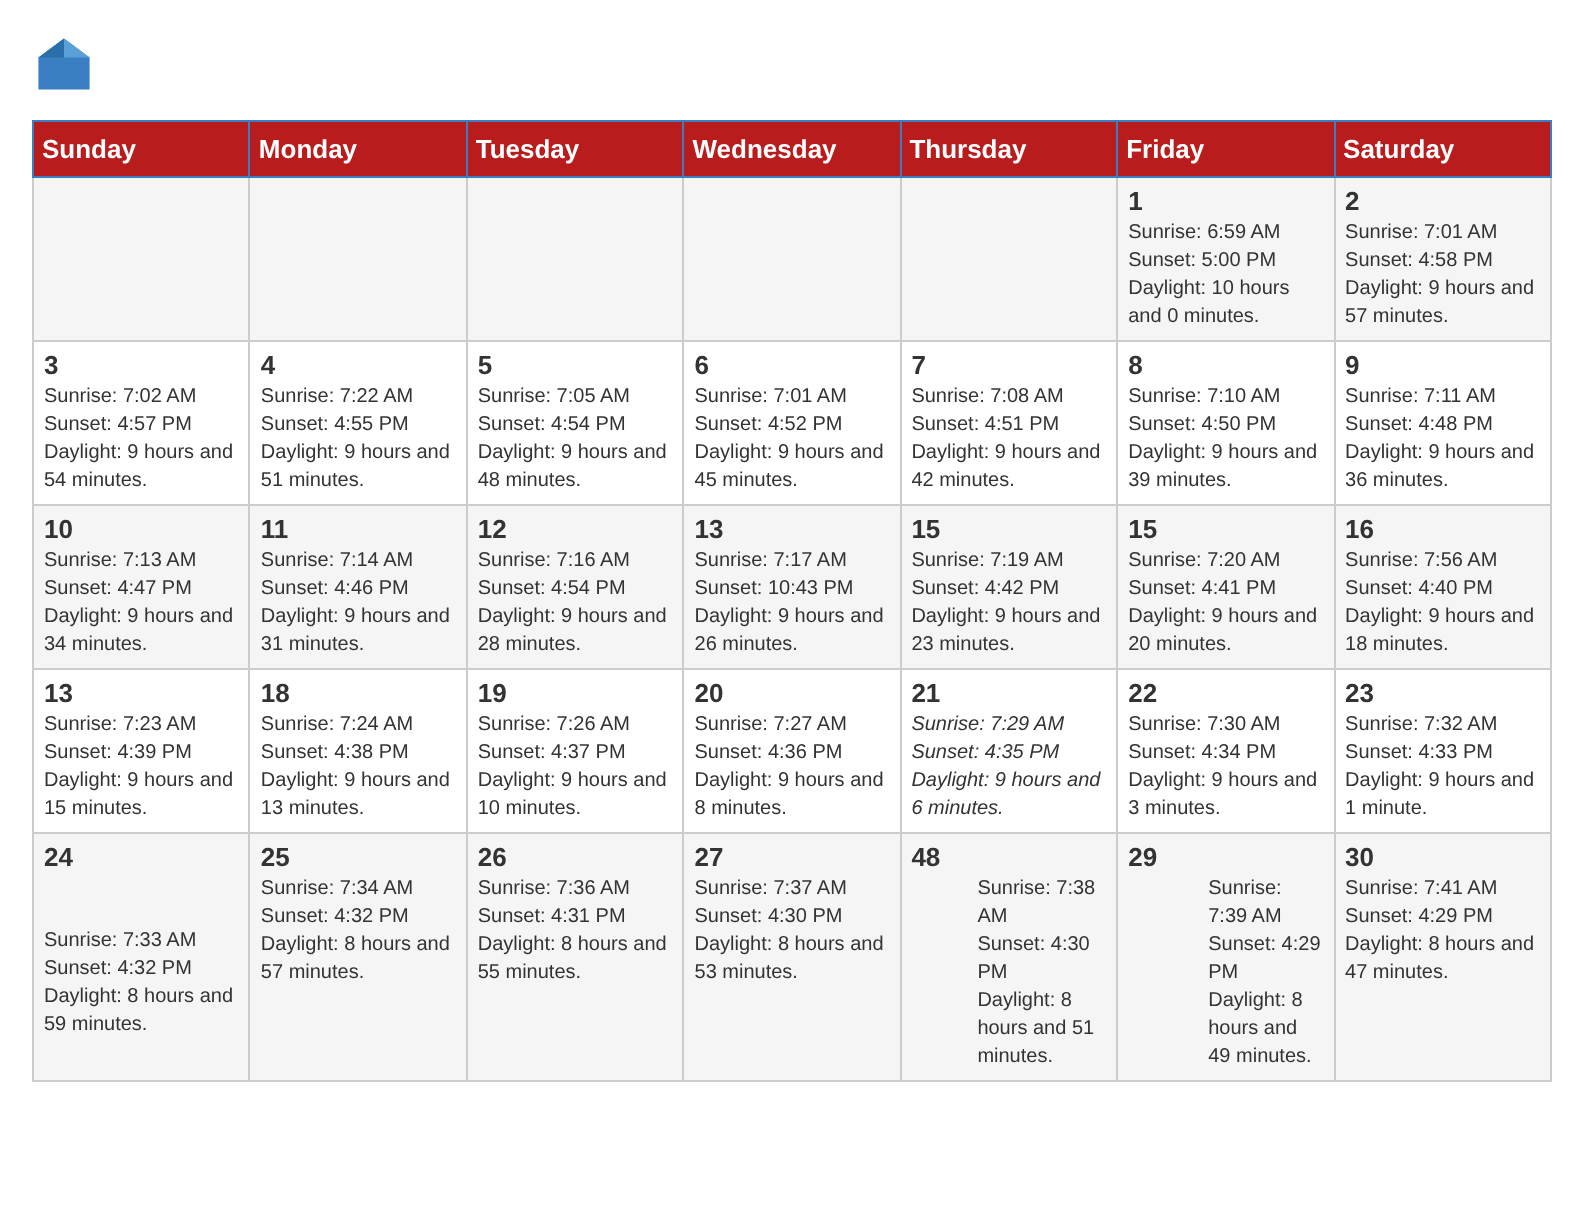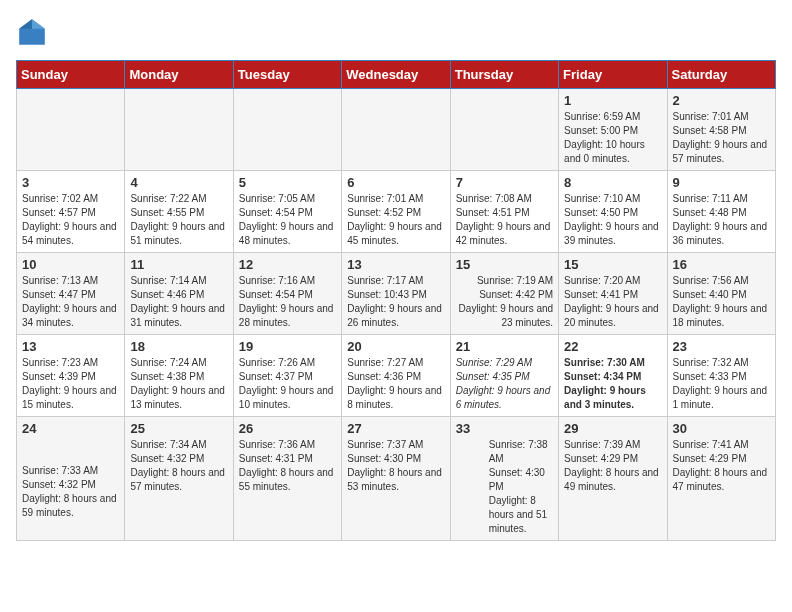--- a/index.html
+++ b/index.html
@@ -206,21 +206,21 @@
 Daylight: 9 hours and 28 minutes.</div>
         </td>
         <td>
           <span class="day-num">13</span>
           <div class="cell-text" style="white-space: pre-line;">Sunrise: 7:17 AM
 Sunset: 10:43 PM
 Daylight: 9 hours and 26 minutes.</div>
         </td>
         <td>
           <span class="day-num">15</span>
-          <div class="cell-text" style="white-space: pre-line; text-align: right;">Sunrise: 7:19 AM
+          <div class="cell-text" style="white-space: pre-line;">Sunrise: 7:19 AM
 Sunset: 4:42 PM
 Daylight: 9 hours and 23 minutes.</div>
         </td>
         <td>
           <span class="day-num">15</span>
           <div class="cell-text" style="white-space: pre-line;">Sunrise: 7:20 AM
 Sunset: 4:41 PM
 Daylight: 9 hours and 20 minutes.</div>
         </td>
         <td>
@@ -256,21 +256,21 @@
 Daylight: 9 hours and 8 minutes.</div>
         </td>
         <td>
           <span class="day-num">21</span>
           <div class="cell-text" style="white-space: pre-line; font-style: italic;">Sunrise: 7:29 AM
 Sunset: 4:35 PM
 Daylight: 9 hours and 6 minutes.</div>
         </td>
         <td>
           <span class="day-num">22</span>
-          <div class="cell-text" style="white-space: pre-line; font-weight: bold;">Sunrise: 7:30 AM
+          <div class="cell-text" style="white-space: pre-line;">Sunrise: 7:30 AM
 Sunset: 4:34 PM
 Daylight: 9 hours and 3 minutes.</div>
         </td>
         <td>
           <span class="day-num">23</span>
           <div class="cell-text" style="white-space: pre-line;">Sunrise: 7:32 AM
 Sunset: 4:33 PM
 Daylight: 9 hours and 1 minute.</div>
         </td>
       </tr>
@@ -293,28 +293,28 @@
 Sunset: 4:31 PM
 Daylight: 8 hours and 55 minutes.</div>
         </td>
         <td>
           <span class="day-num">27</span>
           <div class="cell-text" style="white-space: pre-line;">Sunrise: 7:37 AM
 Sunset: 4:30 PM
 Daylight: 8 hours and 53 minutes.</div>
         </td>
         <td>
-          <span class="day-num">33</span>
+          <span class="day-num">48</span>
           <div class="cell-text" style="white-space: pre-line; margin-left: 33px;">Sunrise: 7:38 AM
 Sunset: 4:30 PM
 Daylight: 8 hours and 51 minutes.</div>
         </td>
         <td>
           <span class="day-num">29</span>
-          <div class="cell-text" style="white-space: pre-line;">Sunrise: 7:39 AM
+          <div class="cell-text" style="white-space: pre-line; margin-left: 40px;">Sunrise: 7:39 AM
 Sunset: 4:29 PM
 Daylight: 8 hours and 49 minutes.</div>
         </td>
         <td>
           <span class="day-num">30</span>
           <div class="cell-text" style="white-space: pre-line;">Sunrise: 7:41 AM
 Sunset: 4:29 PM
 Daylight: 8 hours and 47 minutes.</div>
         </td>
       </tr>

